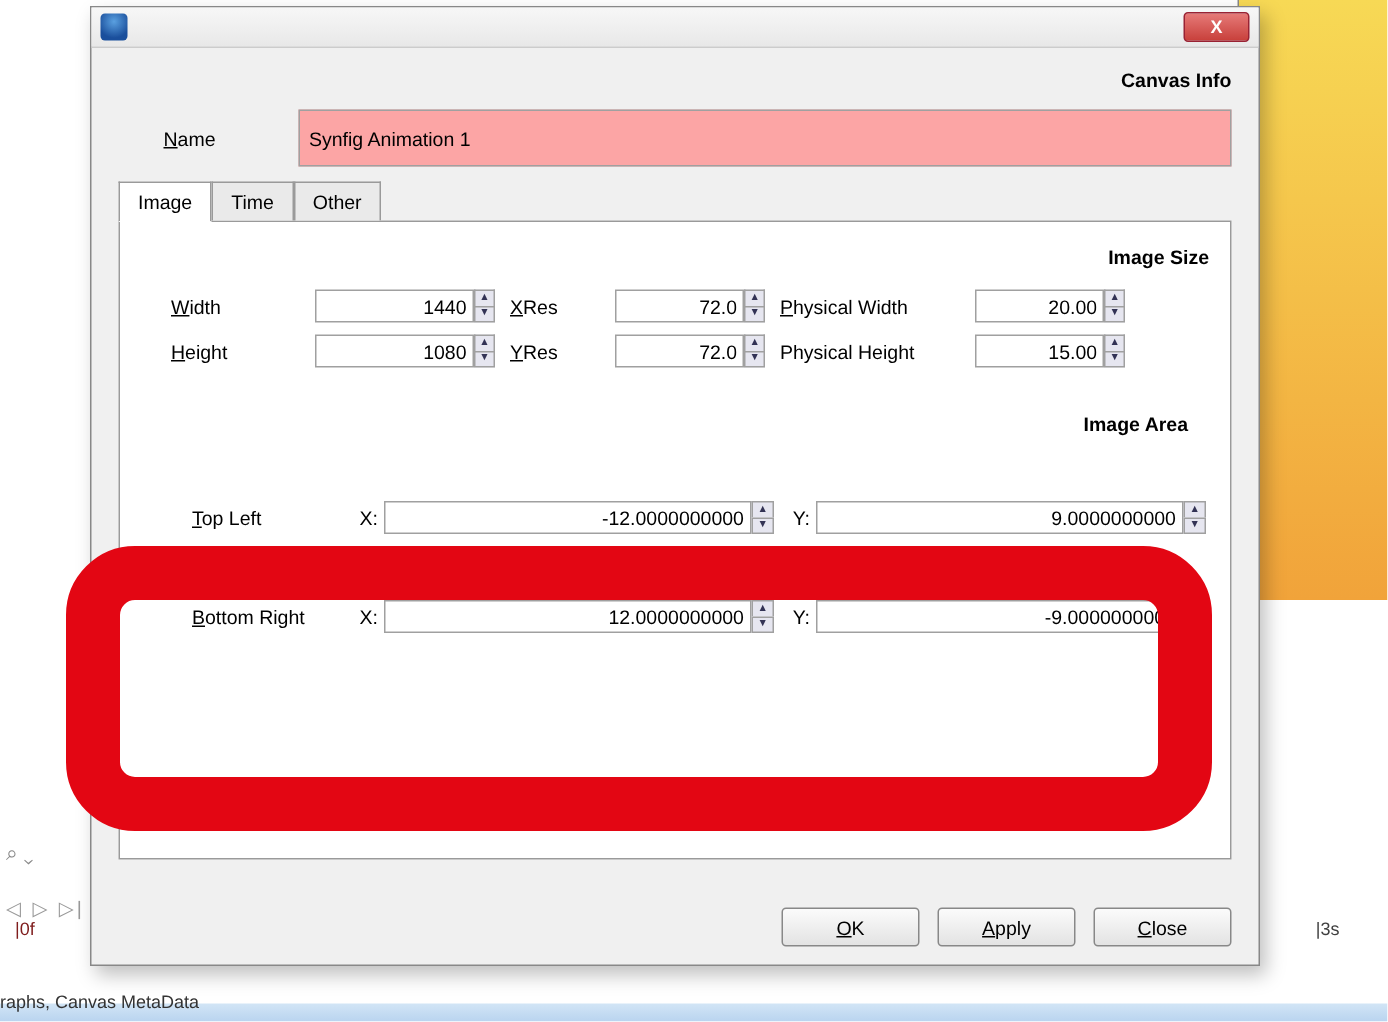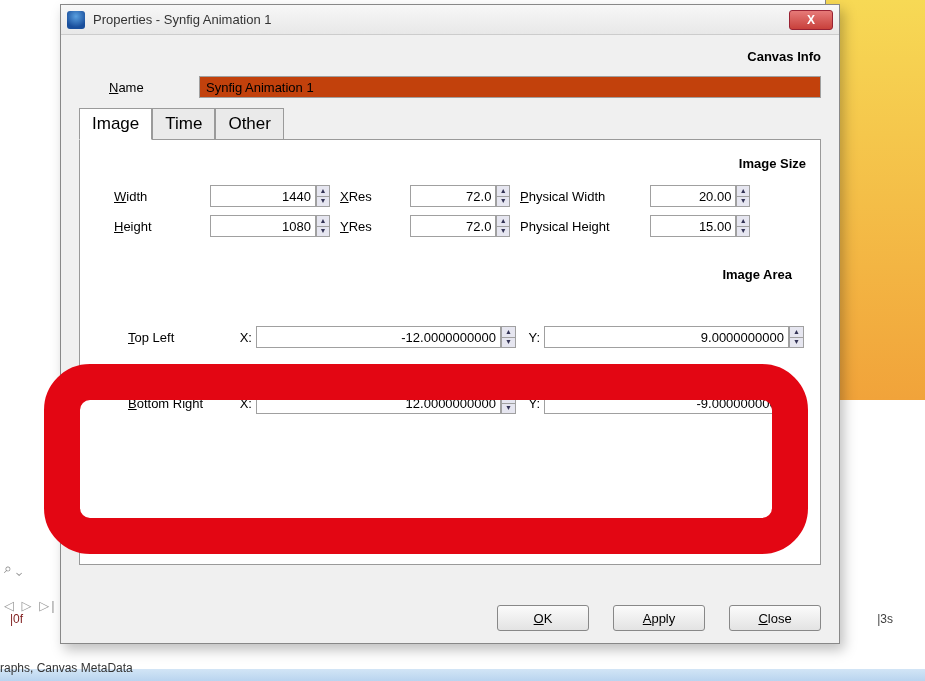--- a/index.html
+++ b/index.html
@@ -34,27 +34,27 @@
               color:#fff; display:flex; align-items:center; justify-content:center;
               font-weight:bold; font-size:12px;}
 
   .content { flex:1; padding:14px 18px 8px 18px; position:relative; }
 
   .section-title { font-weight:bold; margin-bottom:12px;text-align:right; }
 
   .form-row { display:flex; align-items:center; margin-bottom:10px; }
   .form-row .lbl { width:120px; text-align:left; padding-left:30px; }
   .form-row .lbl u { text-decoration:underline; }
-  .form-row input.text { flex:1; height:22px; border:1px solid var(--border);
-                         background:#c2410c; padding:0 6px; font:inherit; }
+  .form-row input.text { flex:1; height:38px; border:1px solid var(--border);
+                         background:#fca5a5; padding:0 6px; font:inherit; }
 
   
   .tabbar { display:flex; margin-top:6px; position:relative; }
   .tab { border:1px solid var(--tab-border); border-bottom:none; padding:5px 12px;
-         background:#eaeaea; position:relative; z-index:1; font-size:17px;}
+         background:#eaeaea; position:relative; z-index:1; font-size:13px;}
   .tab.active { background:#fff; border-bottom:1px solid #fff; margin-bottom:-1px;}
   .tabpanel { border:1px solid var(--tab-border); background:#fff; padding:14px 14px 140px 14px;
               flex:1; margin-bottom:62px;}
   .tabpanel .section-title { margin:2px 0 14px 0; font-weight:bold;}
 
   
   .size-grid { display:grid;
     grid-template-columns: 86px 120px 60px 100px 120px 100px;
     column-gap:10px; row-gap:8px; padding-left:20px; align-items:center;}
   .size-grid .glabel { text-align:left; }
@@ -73,41 +73,40 @@
   
   .area { padding:0 14px; margin-top:30px; }
   .area .section-title { margin-bottom:14px;}
   .area-row { display:grid;
     grid-template-columns: 100px 20px 260px 20px 260px;
     column-gap:4px; align-items:center; margin-bottom:10px; padding-left:20px;margin-top:44px;}
   .area-row .glabel { text-align:left; }
   .area-row .xy { text-align:right; }
 
   
-  .btnrow { position:absolute; right:18px; bottom:12px; display:flex; gap:24px; z-index:3;text-align:center;}
+  .btnrow { position:absolute; right:18px; bottom:12px; display:flex; gap:12px; z-index:3;text-align:center;}
   .btn { min-width:92px; height:26px; border:1px solid #888; border-radius:3px;
          background:linear-gradient(180deg,#fbfbfb,#e3e3e3);
          display:flex; align-items:center; justify-content:center; }
   .btn u { text-decoration:underline; }
 </style>
 </head>
 <body>
 
 <div class="bg-right"></div>
 <div class="bg-bottom"></div>
 <div class="bg-text">raphs, Canvas MetaData</div>
 <div class="bg-timeline">|3s</div>
 <div class="bg-timeline0">|0f</div>
 <div class="bg-search">⌕ ⌄</div>
 <div class="bg-playback">◁ ▷ ▷|</div>
 
 <div class="dialog">
   <div class="titlebar">
     <div class="appicon"></div>
-    <div class="title">Properties - Synfig Animation 1</div>
     <div class="spacer"></div>
     <div class="closebtn">
       <span>X</span>
     </div>
   </div>
 
   <div class="content">
     <div class="section-title">Canvas Info</div>
 
     <div class="form-row">

